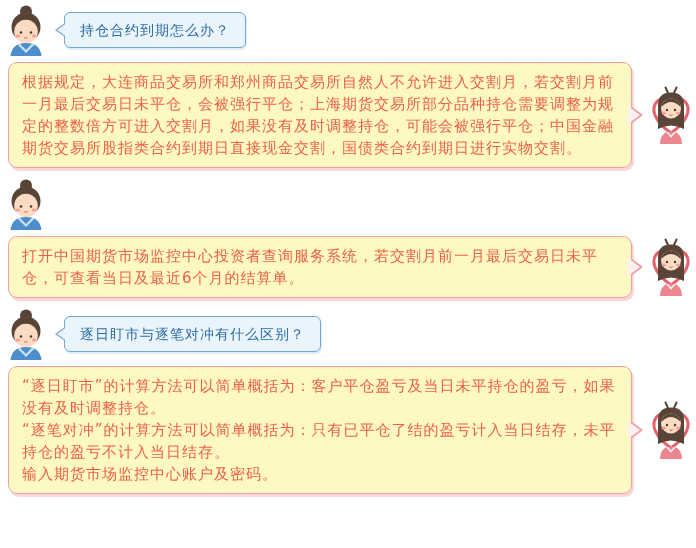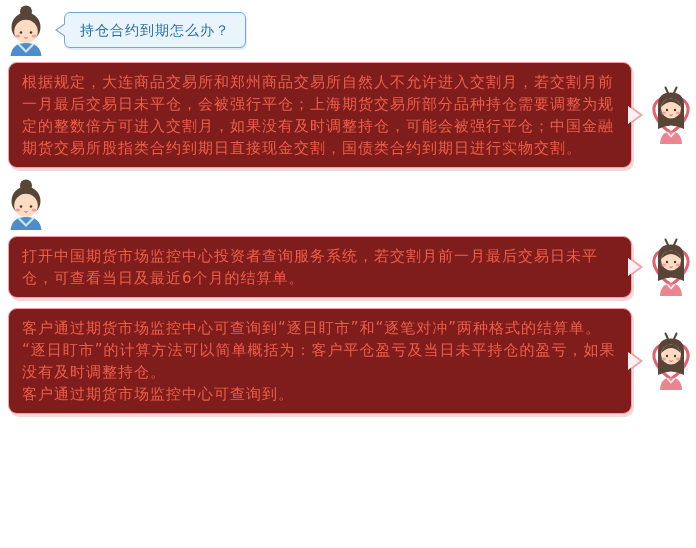--- a/index.html
+++ b/index.html
@@ -52,21 +52,21 @@
   
   .a-row {
     display: flex;
     align-items: center;
     margin: 0 2px 0 8px;
   }
   .a-bubble {
     position: relative;
     flex: 1 1 auto;
     margin-right: 16px;
-    background: #7f1d1d;
+    background: #fef9c3;
     border: 1px solid #f2a0a4;
     border-radius: 9px;
     padding: 8px 13px;
     color: #ef5f48;
     font-size: 15px;
     letter-spacing: 1px;
     line-height: 22px;
     box-shadow: 2px 3px 0 #f8d7da;
   }
   .a-bubble p { margin: 0; }
@@ -164,25 +164,44 @@
           <ellipse cx="30.2" cy="27" rx="2.3" ry="1.5" fill="#f3a0a0"></ellipse>
           <path d="M21.6,29 Q23,30.2 24.4,29" stroke="#c96b5e" stroke-width="1" fill="none" stroke-linecap="round"></path>
           <path d="M12,58 Q12.5,45.5 23,45.5 Q33.5,45.5 34,58 Z" fill="#e9868f"></path>
           <path d="M19.5,46.5 L23,50.5 L26.5,46.5" stroke="#fdeef0" stroke-width="1.6" fill="none" stroke-linecap="round"></path>
         </svg>
       </span>
     </div>
   </div>
 
   <div class="qa-block">
+    <div class="q-row">
+      <span class="q-avatar">
+        <svg viewBox="0 0 48 52" width="48" height="52">
+          <circle cx="24" cy="7.5" r="6" fill="#584538"></circle>
+          <circle cx="24" cy="23" r="14.5" fill="#584538"></circle>
+          <circle cx="24" cy="27.5" r="11.8" fill="#fbdcc3"></circle>
+          <circle cx="19" cy="28.5" r="1.3" fill="#4a3832"></circle>
+          <circle cx="29" cy="28.5" r="1.3" fill="#4a3832"></circle>
+          <ellipse cx="15.8" cy="32" rx="2.5" ry="1.6" fill="#f3a0a0"></ellipse>
+          <ellipse cx="32.2" cy="32" rx="2.5" ry="1.6" fill="#f3a0a0"></ellipse>
+          <path d="M22.6,33.8 Q24,35 25.4,33.8" stroke="#c96b5e" stroke-width="1" fill="none" stroke-linecap="round"></path>
+          <path d="M8.5,52 Q10,39 24,39 Q38,39 39.5,52 Z" fill="#4b8ecb"></path>
+          <path d="M17,40.5 L24,47.5 L31,40.5" stroke="#cfe3f4" stroke-width="2.2" fill="none" stroke-linecap="round"></path>
+        </svg>
+      </span>
+      <div class="q-bubble">
+        <span>逐日盯市与逐笔对冲有什么区别？</span>
+      </div>
+    </div>
     <div class="a-row">
       <div class="a-bubble">
-        <p>客户通过期货市场监控中心可查询到“逐日盯市”和“逐笔对冲”两种格式的结算单。</p>
         <p>“逐日盯市”的计算方法可以简单概括为：客户平仓盈亏及当日未平持仓的盈亏，如果没有及时调整持仓。</p>
-        <p>客户通过期货市场监控中心可查询到。</p>
+        <p>“逐笔对冲”的计算方法可以简单概括为：只有已平仓了结的盈亏计入当日结存，未平持仓的盈亏不计入当日结存。</p>
+        <p>输入期货市场监控中心账户及密码。</p>
       </div>
       <span class="a-avatar">
         <svg viewBox="0 0 46 58" width="46" height="58">
           <path d="M23,47 C7,36 2,23 9,15.5 C13.5,11 20,12.5 23,18 C26,12.5 32.5,11 37,15.5 C44,23 39,36 23,47 Z" fill="none" stroke="#e4606d" stroke-width="3" stroke-linejoin="round"></path>
           <path d="M20,7 L17.5,1.5 M26,7 L28.5,1.5" stroke="#584538" stroke-width="2" stroke-linecap="round"></path>
           <path d="M10,19 Q10,6.5 23,6.5 Q36,6.5 36,19 L36,43 Q29.5,39.5 23,39.5 Q16.5,39.5 10,43 Z" fill="#584538"></path>
           <circle cx="23" cy="22.5" r="10" fill="#fbdcc3"></circle>
           <path d="M13.2,21 A9.9,9.9 0 0 1 32.8,21 Q27.5,16 23,16 Q18.5,16 13.2,21 Z" fill="#584538"></path>
           <circle cx="19" cy="24" r="1.2" fill="#4a3832"></circle>
           <circle cx="27" cy="24" r="1.2" fill="#4a3832"></circle>

